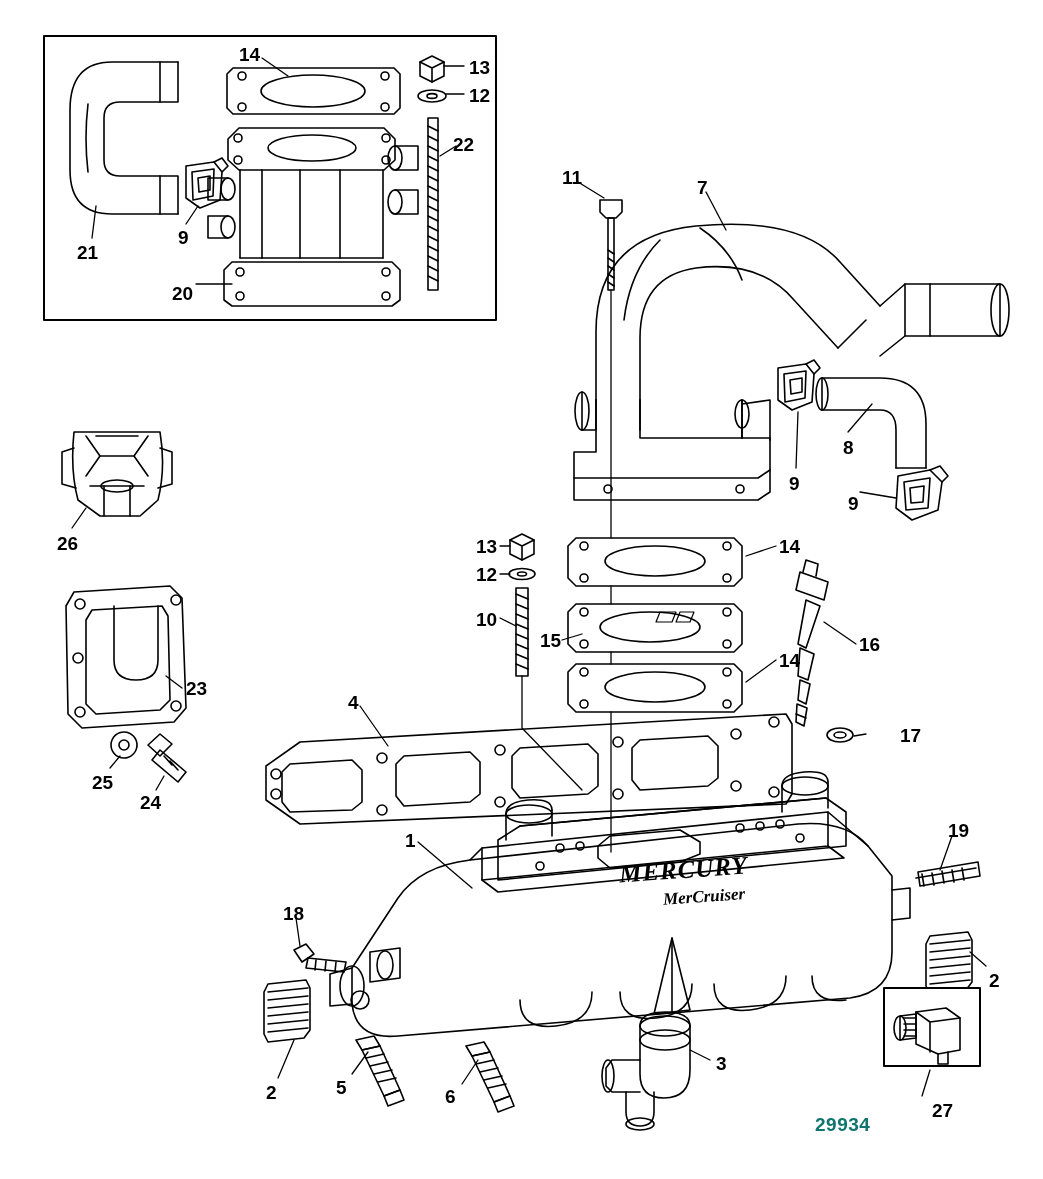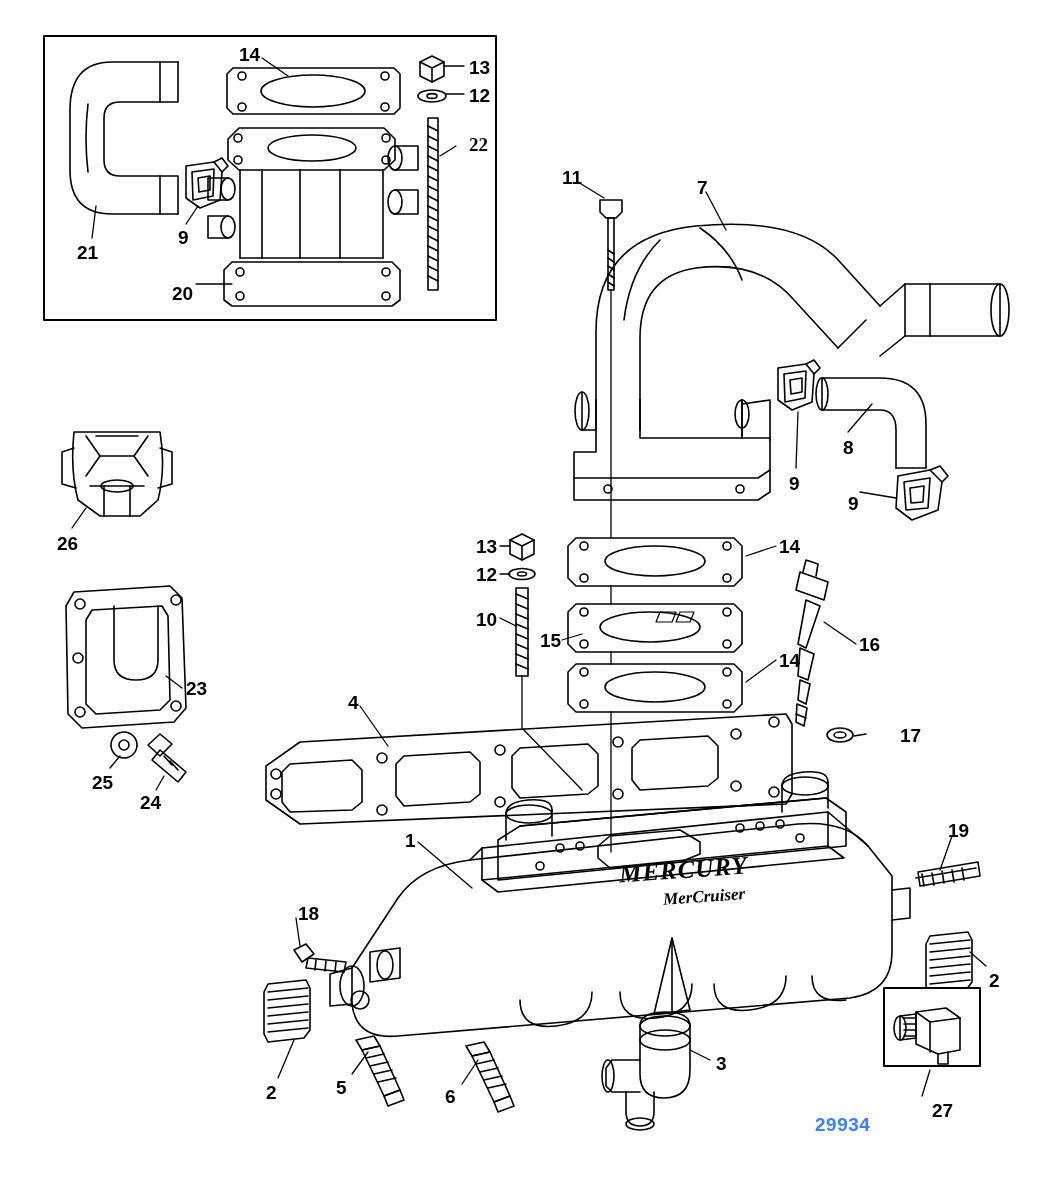--- a/index.html
+++ b/index.html
@@ -24,21 +24,21 @@
     font-size: 19px;
     color: #000000;
     line-height: 1;
     white-space: nowrap;
   }
   .partnum {
     position: absolute;
     font-family: "Liberation Sans", sans-serif;
     font-weight: bold;
     font-size: 19px;
-    color: #3b82f6;
+    color: #0f766e;
     letter-spacing: 0.5px;
   }
   .brandtext {
     position: absolute;
     font-family: "Liberation Serif", serif;
     font-style: italic;
     font-weight: bold;
     color: #000000;
     white-space: nowrap;
   }
@@ -437,21 +437,21 @@
   </svg>
 
   <div class="brandtext" style="left:619px; top:856px; font-size:25px; letter-spacing:1px; transform:rotate(-4deg);">MERCURY</div>
   <div class="brandtext" style="left:663px; top:887px; font-size:17px; transform:rotate(-4deg);">MerCruiser</div>
 
   <div class="partnum" style="left:815px; top:1114px;">29934</div>
 
   <div class="callout" style="left:239px; top:45px;">14</div>
   <div class="callout" style="left:469px; top:58px;">13</div>
   <div class="callout" style="left:469px; top:86px;">12</div>
-  <div class="callout" style="left:469px; top:135px;font-family:Liberation Serif, serif;">22</div>
+  <div class="callout" style="left:453px; top:135px;">22</div>
   <div class="callout" style="left:178px; top:228px;">9</div>
   <div class="callout" style="left:77px; top:243px;">21</div>
   <div class="callout" style="left:172px; top:284px;">20</div>
   <div class="callout" style="left:562px; top:168px;text-align:center;">11</div>
   <div class="callout" style="left:697px; top:178px;">7</div>
   <div class="callout" style="left:843px; top:438px;">8</div>
   <div class="callout" style="left:789px; top:474px;">9</div>
   <div class="callout" style="left:848px; top:494px;">9</div>
   <div class="callout" style="left:57px; top:534px;">26</div>
   <div class="callout" style="left:476px; top:537px;">13</div>
@@ -461,21 +461,21 @@
   <div class="callout" style="left:540px; top:631px;">15</div>
   <div class="callout" style="left:859px; top:635px;">16</div>
   <div class="callout" style="left:779px; top:651px;">14</div>
   <div class="callout" style="left:186px; top:679px;text-align:right;">23</div>
   <div class="callout" style="left:348px; top:693px;">4</div>
   <div class="callout" style="left:900px; top:726px;">17</div>
   <div class="callout" style="left:92px; top:773px;">25</div>
   <div class="callout" style="left:140px; top:793px;text-align:right;">24</div>
   <div class="callout" style="left:405px; top:831px;">1</div>
   <div class="callout" style="left:948px; top:821px;">19</div>
-  <div class="callout" style="left:298px; top:904px;">18</div>
+  <div class="callout" style="left:283px; top:904px;">18</div>
   <div class="callout" style="left:989px; top:971px;">2</div>
   <div class="callout" style="left:266px; top:1083px;">2</div>
   <div class="callout" style="left:716px; top:1054px;">3</div>
   <div class="callout" style="left:912px; top:1101px;margin-left:20px;">27</div>
   <div class="callout" style="left:336px; top:1078px;">5</div>
   <div class="callout" style="left:445px; top:1087px;">6</div>
 
 </div>
 
 </body></html>

